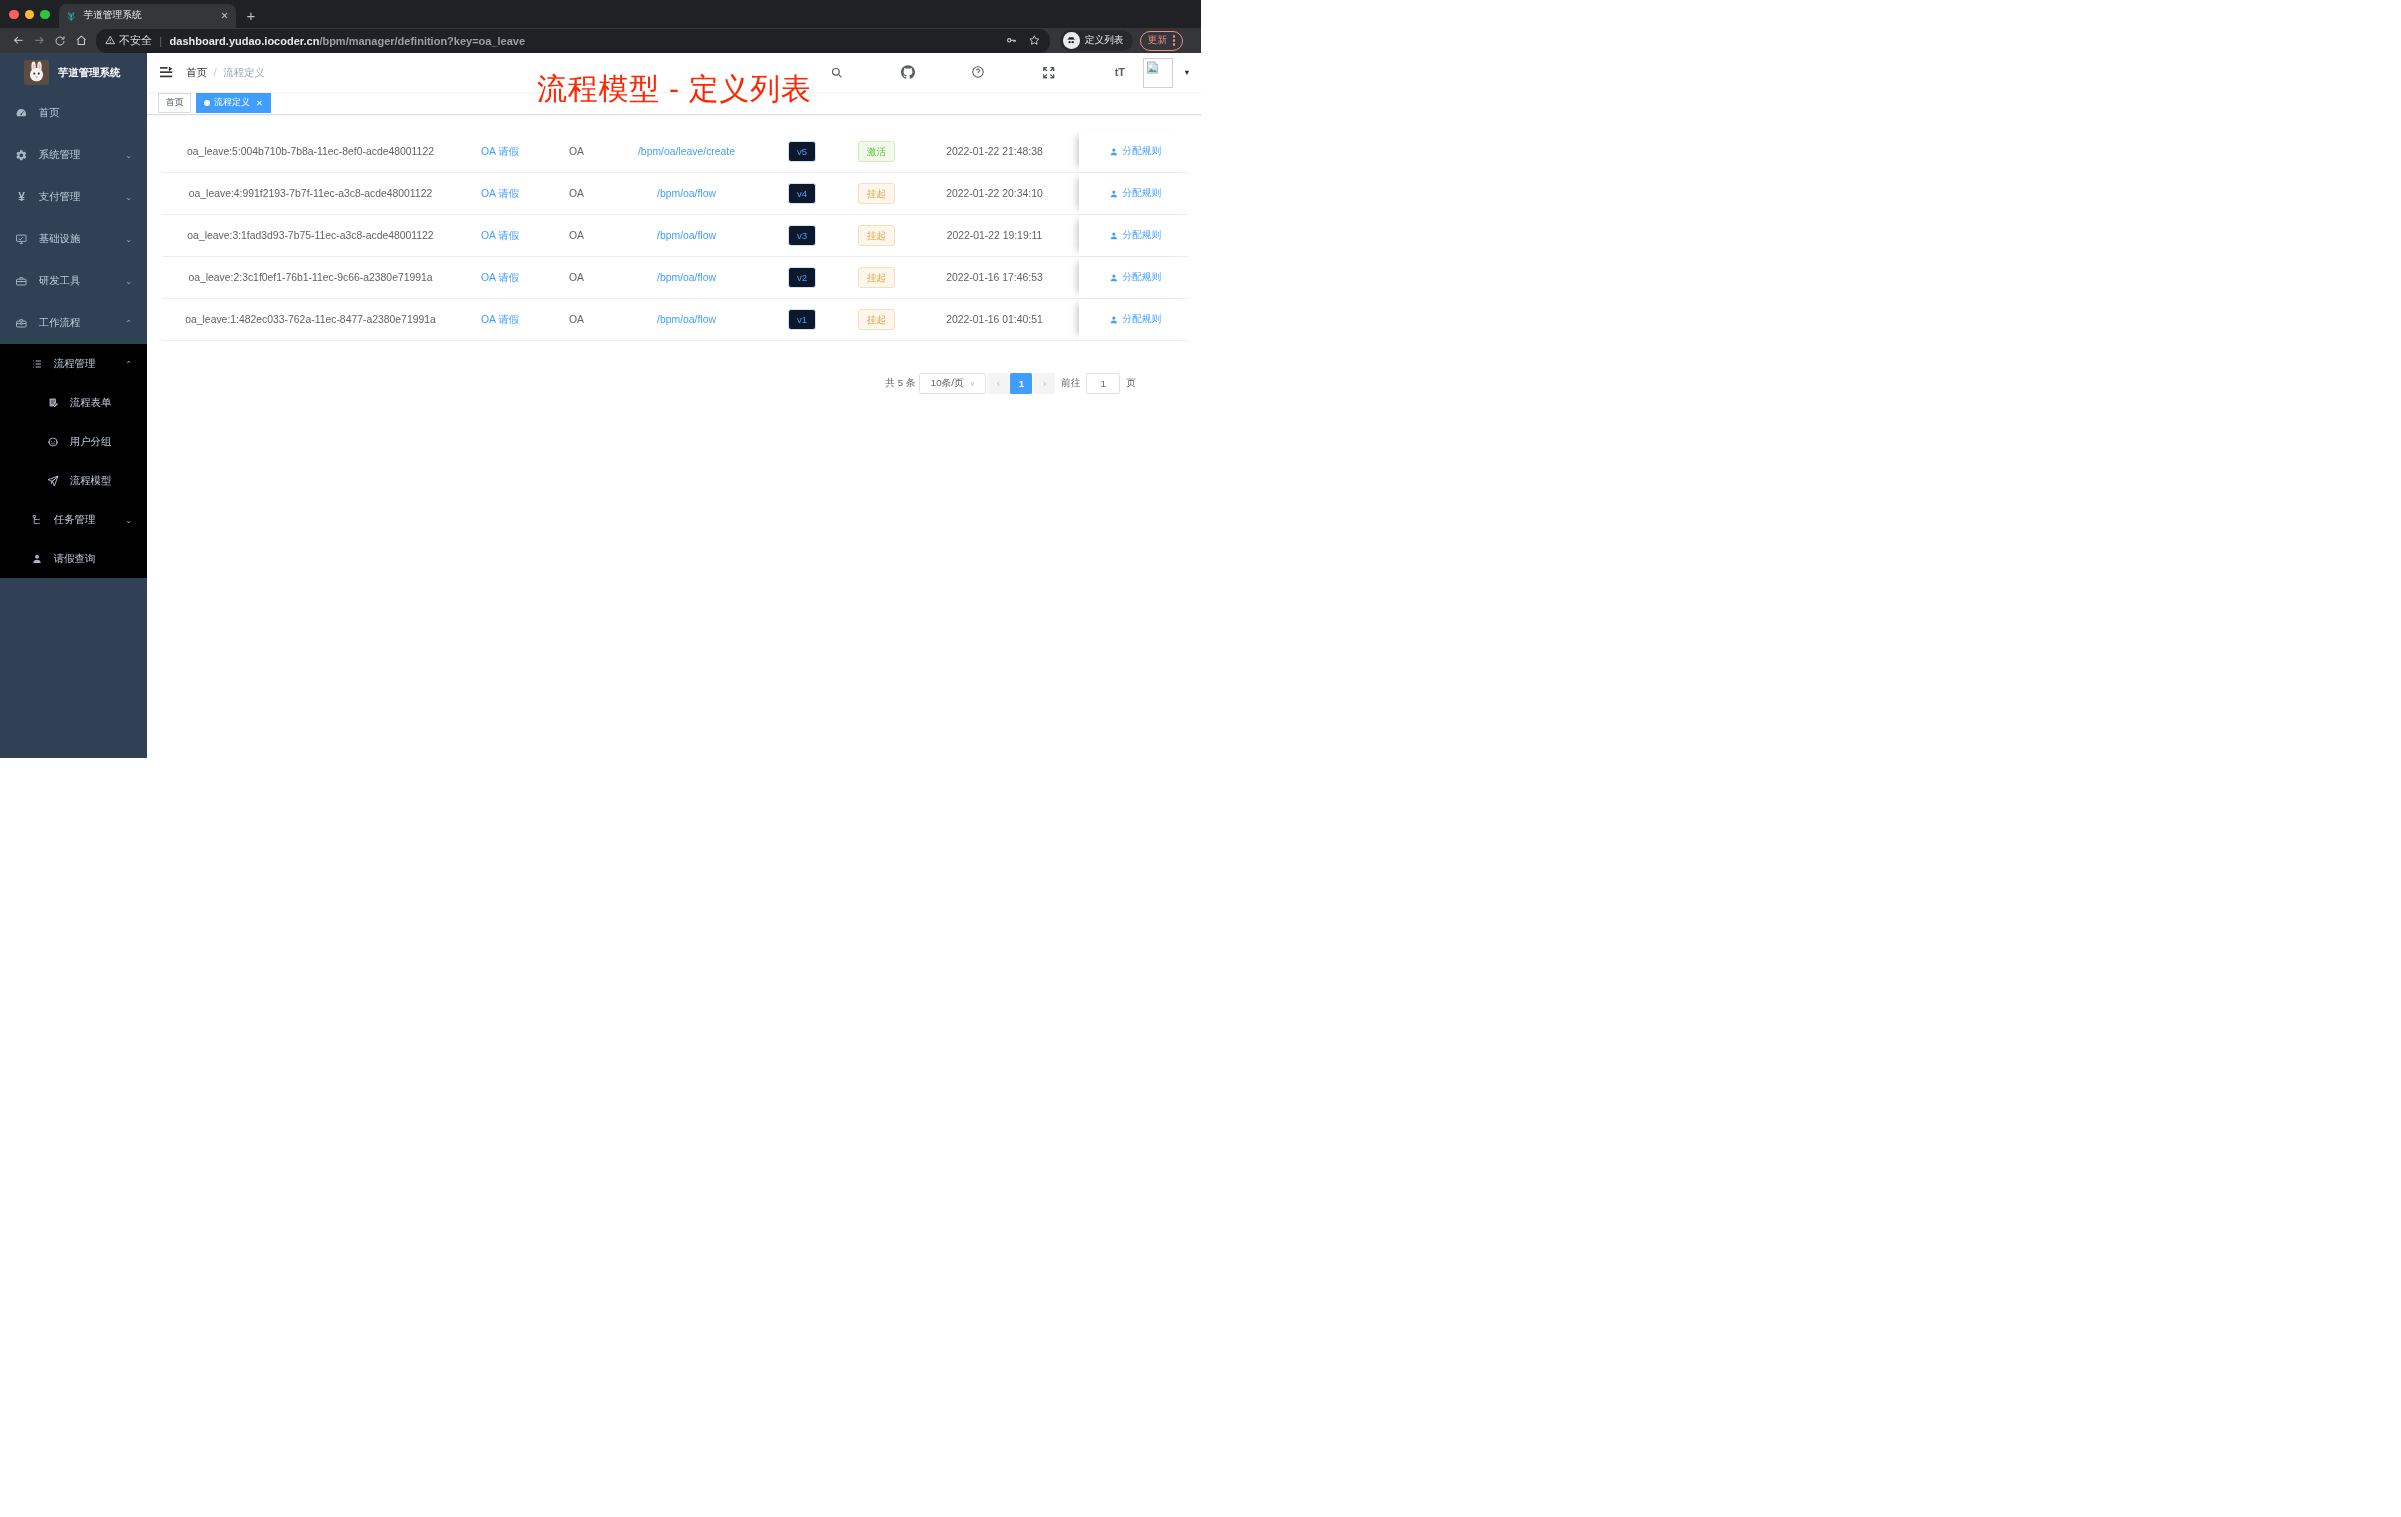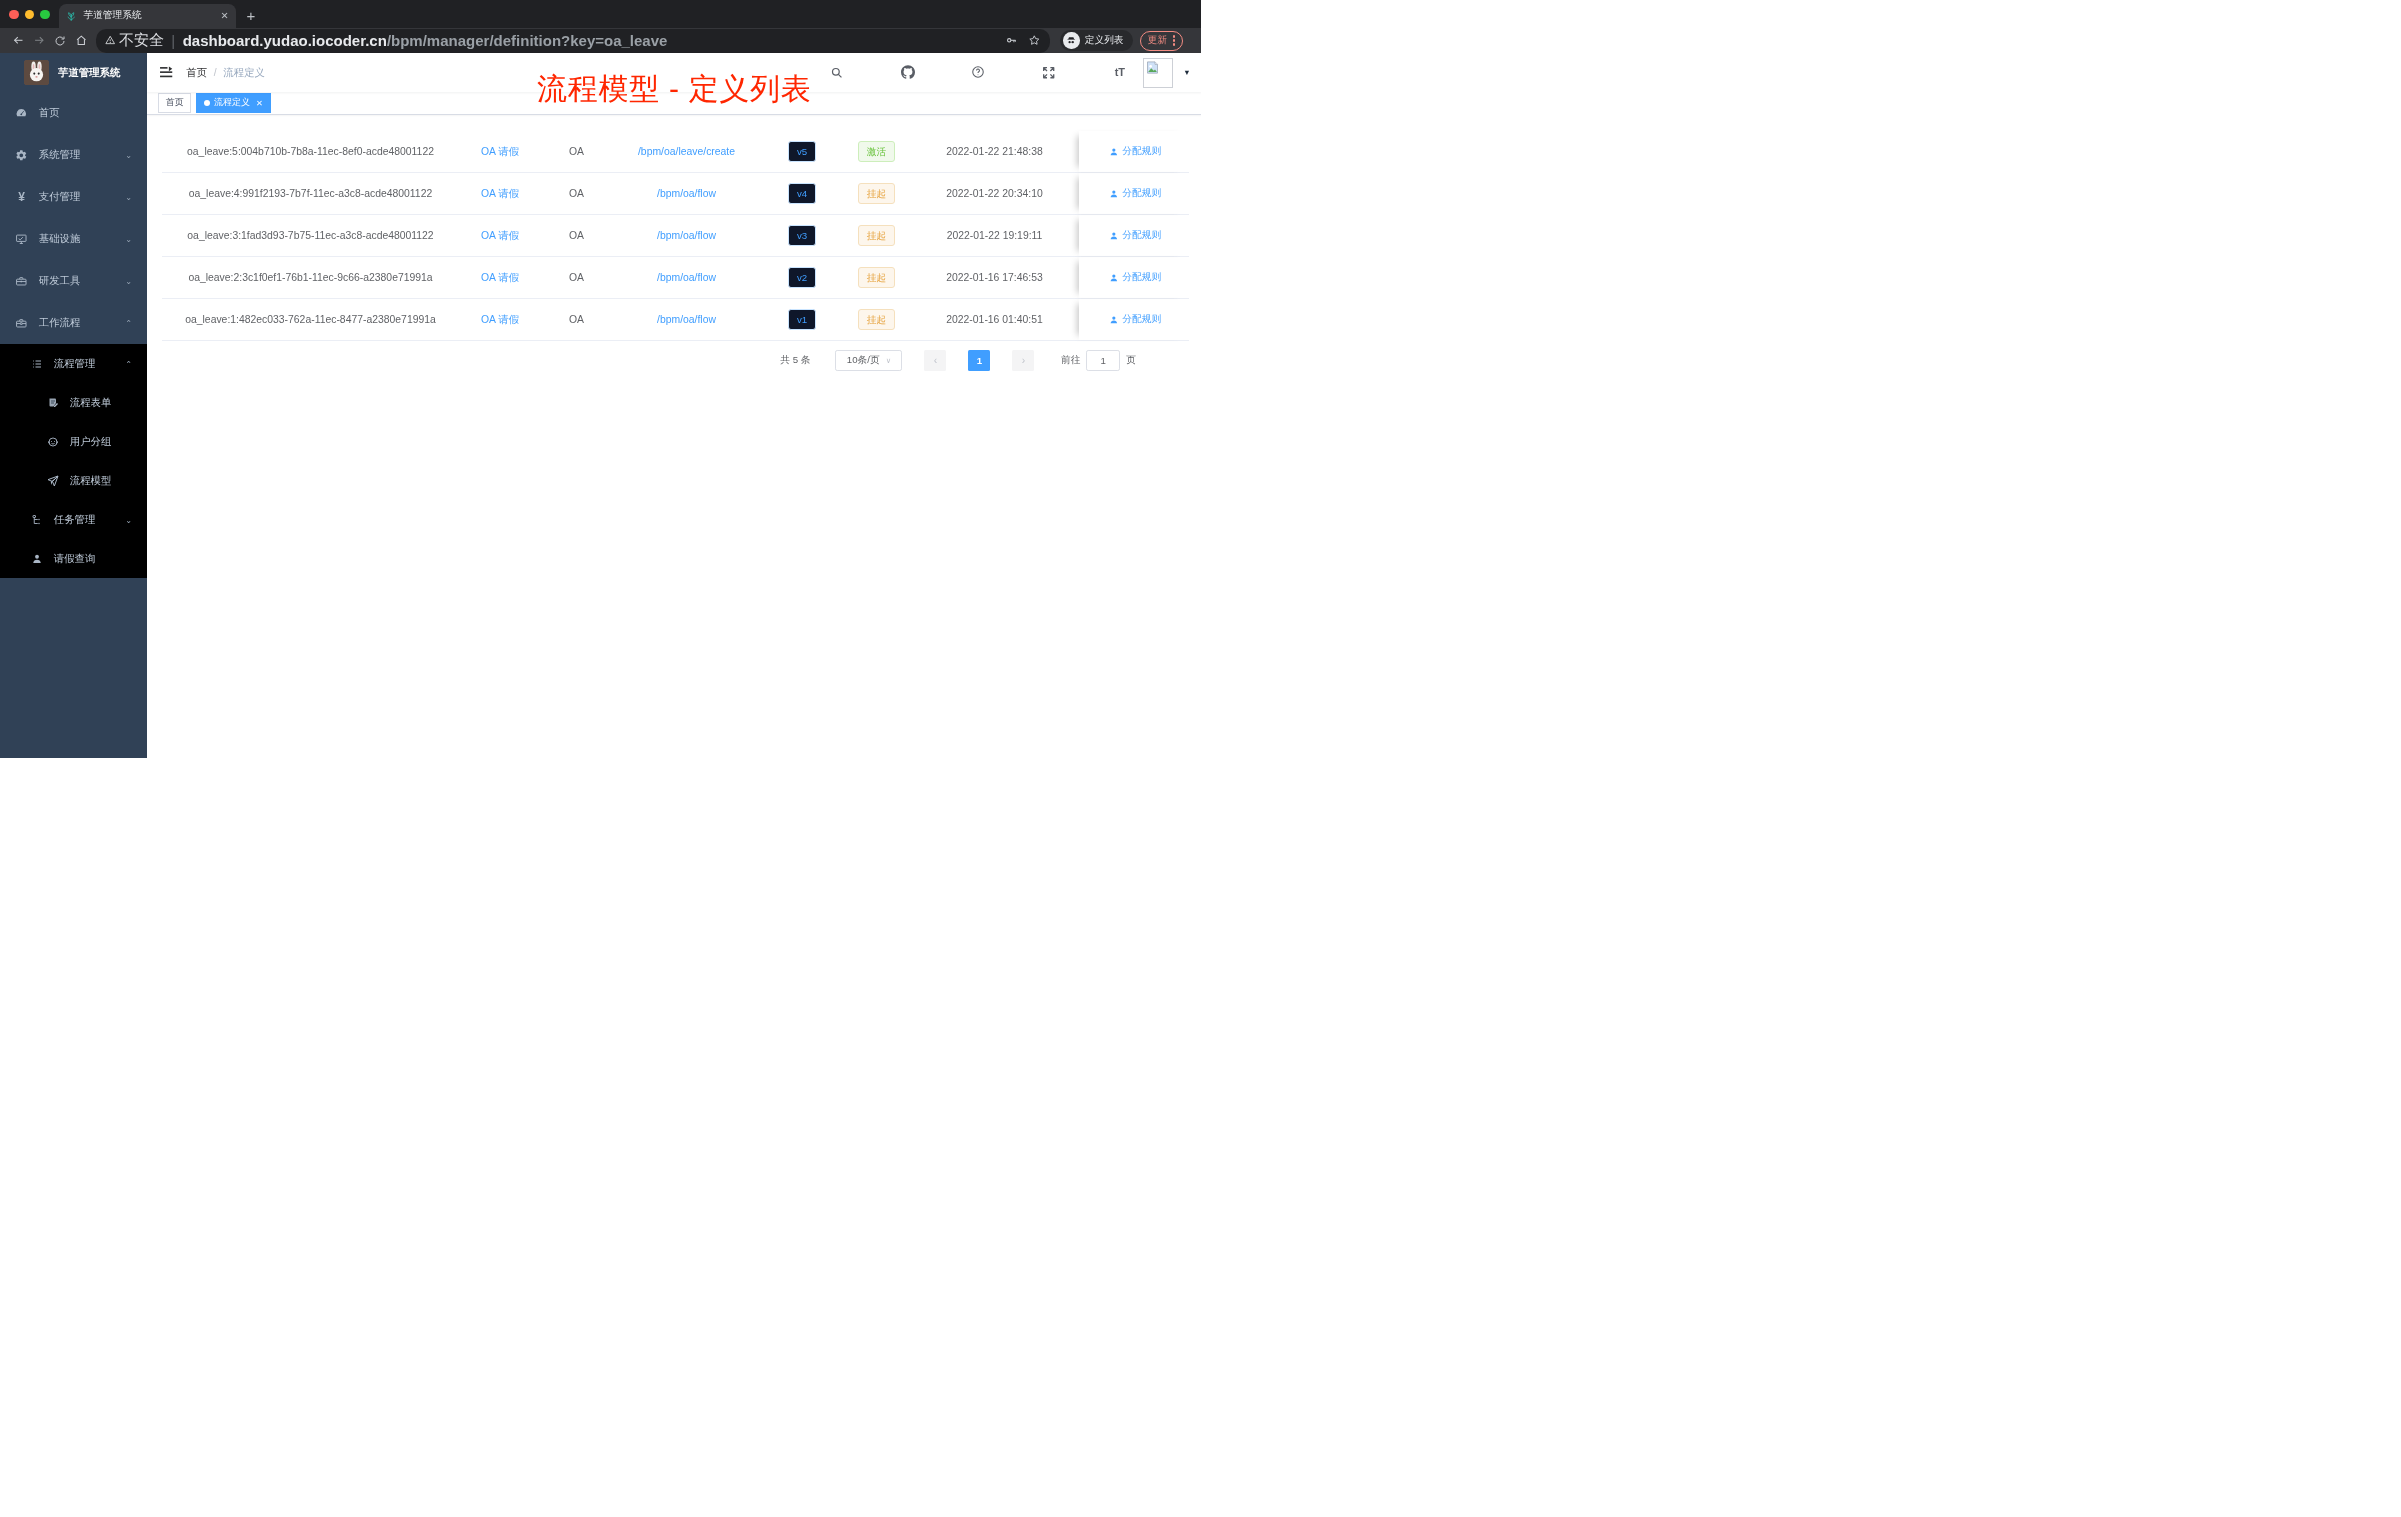--- a/index.html
+++ b/index.html
@@ -13,21 +13,21 @@
   .light.r { background:#ff5f57; } .light.y { background:#febc2e; } .light.g { background:#28c840; }
   .tab { margin-left:59px; width:177px; height:24.5px; background:#35363a; border-radius:7.4px 7.4px 0 0;
     display:flex; align-items:center; gap:6.7px; padding:0 7.4px; color:#e8eaed; font-size:9.7px; }
   .tab-title { flex:1; white-space:nowrap; overflow:hidden; }
   .tab-close { color:#bdc1c6; font-size:9.7px; cursor:default; }
   .newtab-btn { color:#bdc1c6; font-size:15px; margin-left:10.4px; margin-bottom:4.5px; }
   .toolbar { height:25px; background:#35363a; display:flex; align-items:center; padding:0 7.4px; }
   .nav-btn { width:21px; height:21px; display:flex; align-items:center; justify-content:center; color:#c9ccd1; }
   .nav-btn.dim { color:#7d8084; }
   .urlbar { margin-left:4.5px; height:24px; width:954px; background:#202124; border-radius:10.4px;
-    display:flex; align-items:center; padding:0 9px; color:#e8eaed; font-size:15px; }
+    display:flex; align-items:center; padding:0 9px; color:#e8eaed; font-size:11px; }
   .warn { display:flex; align-items:center; gap:3.7px; color:#dadce0; }
   .url-sep { color:#5f6368; margin:0 7.4px; }
   .url-host { color:#e8eaed; font-weight:bold;text-align:center; }
   .url-path { color:#9aa0a6; font-weight:bold; }
   .url-right { margin-left:auto; display:flex; align-items:center; gap:10.4px; color:#c9ccd1; }
   .incog { margin-left:10.4px; height:21px; background:#28292c; border-radius:10.4px; display:flex;
     align-items:center; gap:5.2px; padding:0 9px 0 3px; color:#e8eaed; font-size:9.7px; }
   .incog-circ { width:16.3px; height:16.3px; border-radius:50%; background:#e8eaed; display:flex;
     align-items:center; justify-content:center; color:#202124; }
   .update-pill { margin-left:7.4px; height:20px; border:1.1px solid #f28b82; border-radius:10.4px;
@@ -82,22 +82,22 @@
   .head .td { min-height:30px; color:#515a6e; font-weight:bold; font-size:10.4px; }
   .lnk { color:#409EFF; text-decoration:none; cursor:pointer; }
   .tag-pill { height:21px; line-height:19.3px; padding:0 7.4px; border-radius:3px; font-size:9.7px; border:0.7px solid; }
   .tv { background:#0f172a; border-color:#c9e4ff; color:#409EFF; }
   .st-act { background:#f0f9eb; border-color:#cdeebb; color:#67c23a; }
   .st-sus { background:#fdf6ec; border-color:#f5e0bd; color:#e6a23c; }
   .td-op { box-shadow:-6.7px 0 6.7px -5.2px rgba(0,0,0,.22); }
   .op-link { display:flex; align-items:center; gap:3.7px; font-size:9.7px; }
 
   
-  .pager { margin-top:9px; display:flex; align-items:center; justify-content:flex-end;
-    margin-right:53px; gap:22px; font-size:9.7px; color:#606266; }
+  .pager { margin-top:32px; display:flex; align-items:center; justify-content:flex-end;
+    margin-right:53px; gap:1px; font-size:9.7px; color:#606266; }
   .pg-total { margin-right:3px; }
   .pg-select { width:67px; height:21px; border:0.7px solid #dcdfe6; border-radius:2.2px; background:#fff;
     display:flex; align-items:center; justify-content:center; gap:6px; color:#606266; cursor:pointer; }
   .pg-select .dn { color:#c0c4cc; font-size:7.4px; }
   .pg-btn { width:22px; height:21px; background:#f4f4f5; border-radius:1.5px; display:flex;
     align-items:center; justify-content:center; color:#c0c4cc; font-size:10.4px; cursor:pointer; }
   .pg-num { width:22px; height:21px; background:#409EFF; color:#fff; border-radius:1.5px;
     display:flex; align-items:center; justify-content:center; font-weight:bold; cursor:pointer; }
   .pg-goto { display:flex; align-items:center; gap:6px; margin-left:4.5px; }
   .pg-input { width:34px; height:21px; border:0.7px solid #dcdfe6; border-radius:2.2px; text-align:center;

